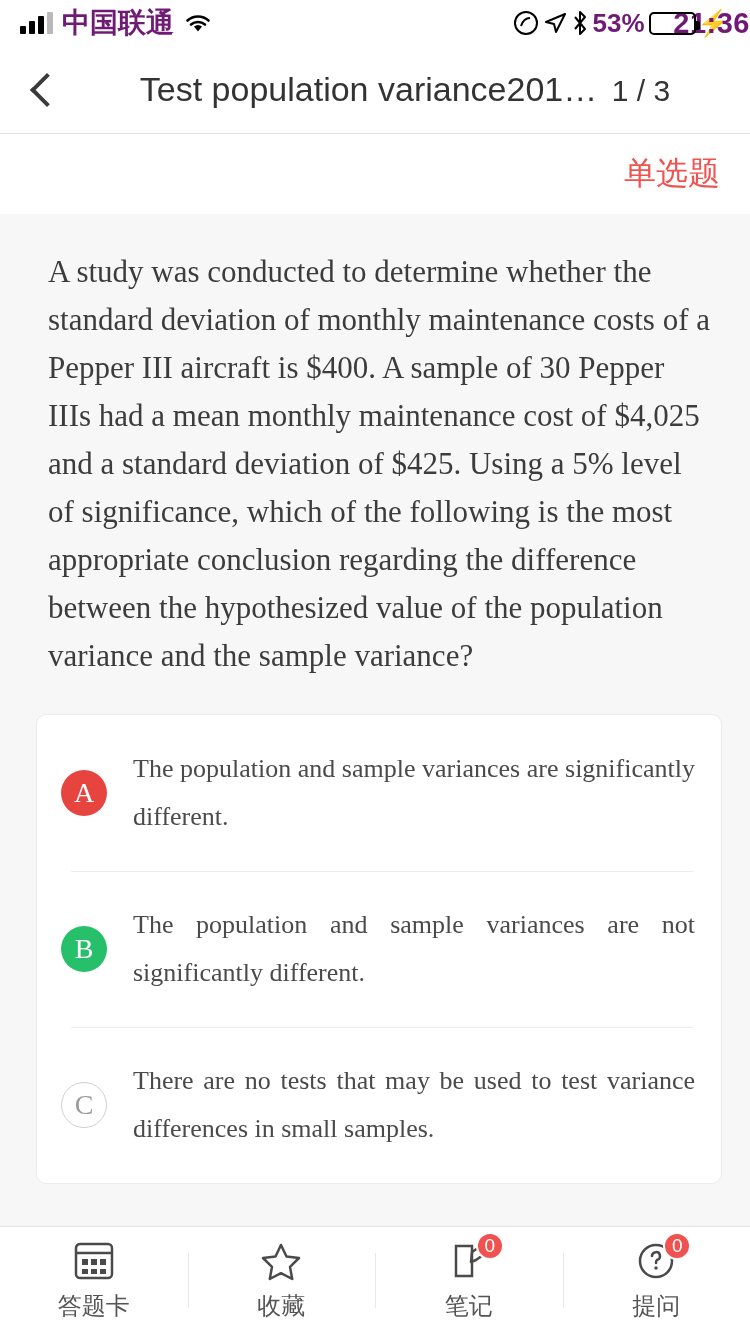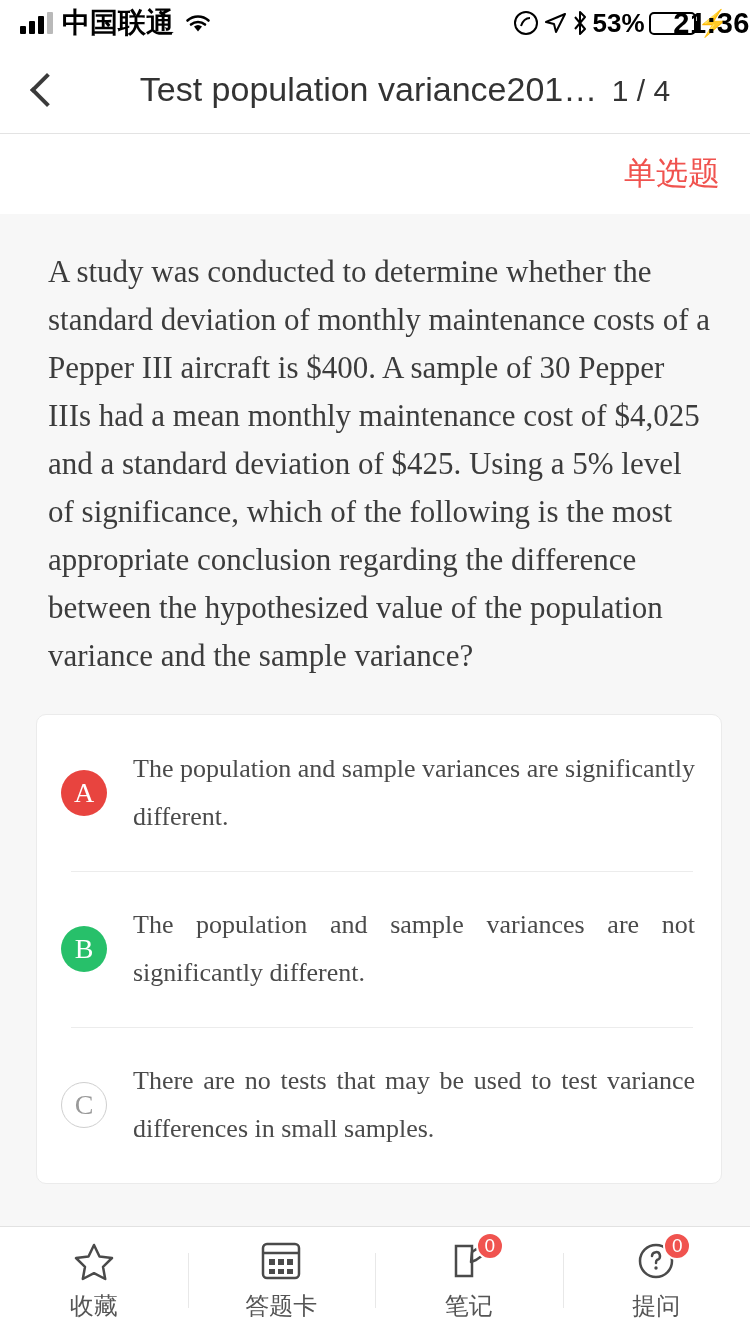--- a/index.html
+++ b/index.html
@@ -18,21 +18,21 @@
   }
 
   
   .statusbar {
     height: 46px;
     flex: 0 0 46px;
     display: flex;
     align-items: center;
     padding: 0 20px;
     font-size: 27px;
-    color: #000000;
+    color: #701a75;
     font-weight: 600;
     position: relative;
   }
   .sb-left { display: flex; align-items: center; gap: 9px; }
   .signal { display: flex; align-items: flex-end; gap: 3px; height: 22px; }
   .signal i { display: block; width: 6px; background: #000; border-radius: 1px; }
   .signal i:nth-child(1) { height: 8px; }
   .signal i:nth-child(2) { height: 13px; }
   .signal i:nth-child(3) { height: 18px; }
   .signal i:nth-child(4) { height: 22px; background: #b9b9b9; }
@@ -267,21 +267,21 @@
       <span class="bolt">⚡</span>
     </div>
   </div>
 
   <div class="navbar">
     <div class="back-btn">
       <span class="back-chevron"></span>
     </div>
     <div class="nav-title-wrap">
       <span class="nav-title">Test population variance2018-...</span>
-      <span class="nav-count">1 / 4</span>
+      <span class="nav-count">1 / 3</span>
     </div>
   </div>
 
   <div class="qtype-bar">
     <span class="qtype">单选题</span>
   </div>
 
   <div class="content">
     <div class="stem">A study was conducted to determine whether the standard deviation of monthly maintenance costs of a Pepper III aircraft is $400. A sample of 30 Pepper IIIs had a mean monthly maintenance cost of $4,025 and a standard deviation of $425. Using a 5% level of significance, which of the following is the most appropriate conclusion regarding the difference between the hypothesized value of the population variance and the sample variance?</div>
 
@@ -299,49 +299,49 @@
 
       <div class="option">
         <span class="opt-badge badge-c">C</span>
         <span class="opt-text">There are no tests that may be used to test variance differences in small samples.</span>
       </div>
 
     </div>
   </div>
 
   <div class="tabbar">
-
-    <div class="tab">
-      <span class="tab-icon">
-        <svg width="46" height="42" viewBox="0 0 46 42">
-          <path d="M23 5l5.5 11.5L41 18l-9 8.8 2.2 12.2L23 33.2 11.8 39 14 26.8 5 18l12.5-1.5z" fill="none" stroke="#4a4a4a" stroke-width="2.5" stroke-linejoin="round"></path>
-        </svg>
-      </span>
-      <span class="tab-label">收藏</span>
-    </div>
 
     <div class="tab">
       <span class="tab-icon">
         <svg width="46" height="42" viewBox="0 0 46 42">
           <rect x="5" y="4" width="36" height="34" rx="4" fill="none" stroke="#4a4a4a" stroke-width="2.5"></rect>
           <line x1="5" y1="13" x2="41" y2="13" stroke="#4a4a4a" stroke-width="2.5"></line>
           <rect x="11" y="19" width="6" height="6" fill="#4a4a4a"></rect>
           <rect x="20" y="19" width="6" height="6" fill="#4a4a4a"></rect>
           <rect x="29" y="19" width="6" height="6" fill="#4a4a4a"></rect>
           <rect x="11" y="29" width="6" height="5" fill="#4a4a4a"></rect>
           <rect x="20" y="29" width="6" height="5" fill="#4a4a4a"></rect>
           <rect x="29" y="29" width="6" height="5" fill="#4a4a4a"></rect>
         </svg>
       </span>
       <span class="tab-label">答题卡</span>
     </div>
 
     <div class="tab">
       <span class="tab-icon">
         <svg width="46" height="42" viewBox="0 0 46 42">
+          <path d="M23 5l5.5 11.5L41 18l-9 8.8 2.2 12.2L23 33.2 11.8 39 14 26.8 5 18l12.5-1.5z" fill="none" stroke="#4a4a4a" stroke-width="2.5" stroke-linejoin="round"></path>
+        </svg>
+      </span>
+      <span class="tab-label">收藏</span>
+    </div>
+
+    <div class="tab">
+      <span class="tab-icon">
+        <svg width="46" height="42" viewBox="0 0 46 42">
           <path d="M10 6h16v30H10z" fill="none" stroke="#4a4a4a" stroke-width="2.5"></path>
           <path d="M26 12l9-6 5 7-10 7-5 2z" fill="none" stroke="#4a4a4a" stroke-width="2.5" stroke-linejoin="round"></path>
         </svg>
         <span class="badge-count">0</span>
       </span>
       <span class="tab-label">笔记</span>
     </div>
 
     <div class="tab">
       <span class="tab-icon">

